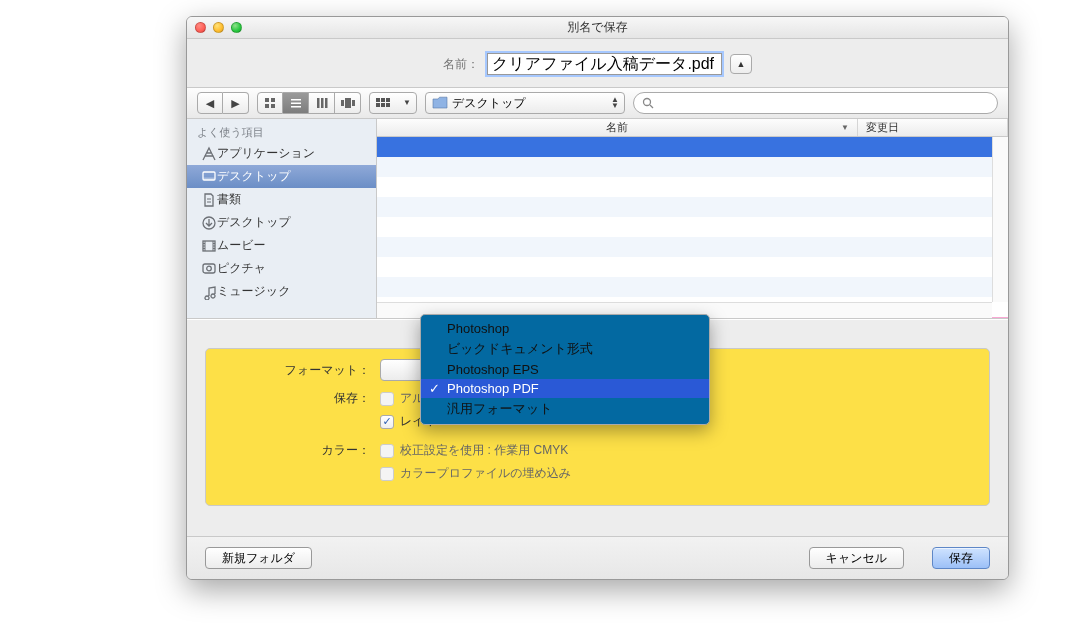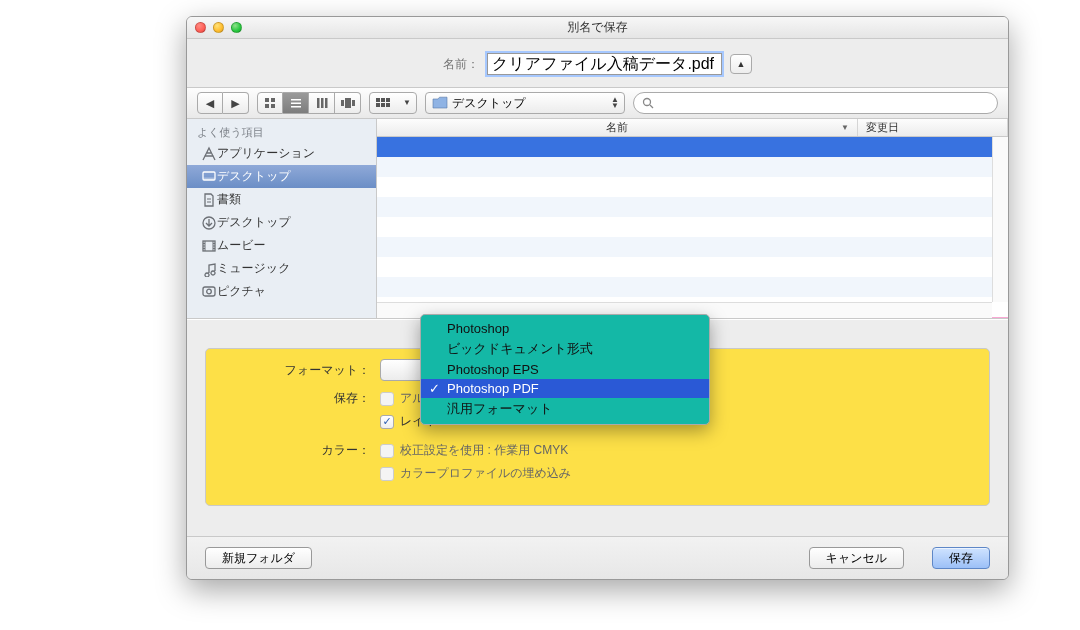--- a/index.html
+++ b/index.html
@@ -55,21 +55,21 @@
   .fmt-btn{width:320px; height:22px; background:linear-gradient(#fff,#ececec); border:1px solid #aaa; border-radius:4px; position:relative;}
   .chk-line{display:flex; align-items:center; gap:6px; padding:3px 0; color:#666; font-size:12px;}
   .chk-line.enabled{color:#333;}
   .chk{width:14px; height:14px; border:1px solid #aaa; border-radius:3px; background:linear-gradient(#fff,#eee); display:flex; align-items:center; justify-content:center; font-size:11px; color:#2a5db0;}
   .chk.dis{border-color:#ccc; background:#f4f4f4;}
   .chk-cols{display:flex; gap:60px;}
   .footer{display:flex; align-items:center; padding:10px 18px; gap:28px; border-top:1px solid #c9c9c9; background:linear-gradient(#f2f2f2,#e7e7e7);}
   .btn{height:22px; padding:0 16px; border:1px solid #999; border-radius:4px; background:linear-gradient(#fff,#ececec); font-size:12px;}
   .btn.primary{background:linear-gradient(#cfe3ff,#9cc0f7); border-color:#5e87c7; box-shadow:inset 0 1px 0 rgba(255,255,255,.6); padding:0 16px;}
   .spacer{flex:1;}
-  .dropdown{position:absolute; left:420px; top:314px; width:290px; background:#14b8a6; border:1px solid #aaa; border-radius:5px; box-shadow:0 6px 18px rgba(0,0,0,.35); padding:4px 0; z-index:50; font-size:13px;}
+  .dropdown{position:absolute; left:420px; top:314px; width:290px; background:#0369a1; border:1px solid #aaa; border-radius:5px; box-shadow:0 6px 18px rgba(0,0,0,.35); padding:4px 0; z-index:50; font-size:13px;}
   .dd-item{padding:2px 14px 2px 26px; position:relative; color:#111;}
   .dd-item.sel{background:#2a59d6; color:#fff;}
   .dd-item.sel::before{content:"✓"; position:absolute; left:8px;}
   svg{display:block;}
 </style>
 </head>
 <body>
 
 <div class="dialog">
 
@@ -203,33 +203,33 @@
               <line x1="12" y1="5.5" x2="14" y2="5.5" stroke="currentColor"></line>
               <line x1="12" y1="8" x2="14" y2="8" stroke="currentColor"></line>
               <line x1="12" y1="10.5" x2="14" y2="10.5" stroke="currentColor"></line>
             </svg>
           </span>
         <span>ムービー</span>
       </div>
       <div class="sb-item">
         <span class="ico">
             <svg width="16" height="16" viewBox="0 0 16 16">
-              <path d="M6 12 a2 2 0 1 0 0.01 0 M12 10 a2 2 0 1 0 0.01 0 M8 12 L8 4 L14 3 L14 10" fill="none" stroke="currentColor" stroke-width="1.3"></path>
-            </svg>
-          </span>
-        <span>ミュージック</span>
-      </div>
-      <div class="sb-item">
-        <span class="ico">
-            <svg width="16" height="16" viewBox="0 0 16 16">
               <rect x="2" y="3" width="12" height="9" rx="2" fill="none" stroke="currentColor" stroke-width="1.3"></rect>
               <circle cx="8" cy="7.5" r="2.3" fill="none" stroke="currentColor" stroke-width="1.3"></circle>
             </svg>
           </span>
         <span>ピクチャ</span>
+      </div>
+      <div class="sb-item">
+        <span class="ico">
+            <svg width="16" height="16" viewBox="0 0 16 16">
+              <path d="M6 12 a2 2 0 1 0 0.01 0 M12 10 a2 2 0 1 0 0.01 0 M8 12 L8 4 L14 3 L14 10" fill="none" stroke="currentColor" stroke-width="1.3"></path>
+            </svg>
+          </span>
+        <span>ミュージック</span>
       </div>
     </div>
     <div class="filelist">
       <div class="cols">
         <div class="col name">
           <span>名前</span>
           <span class="sort">▼</span>
         </div>
         <div class="col date">
           <span>変更日</span>

